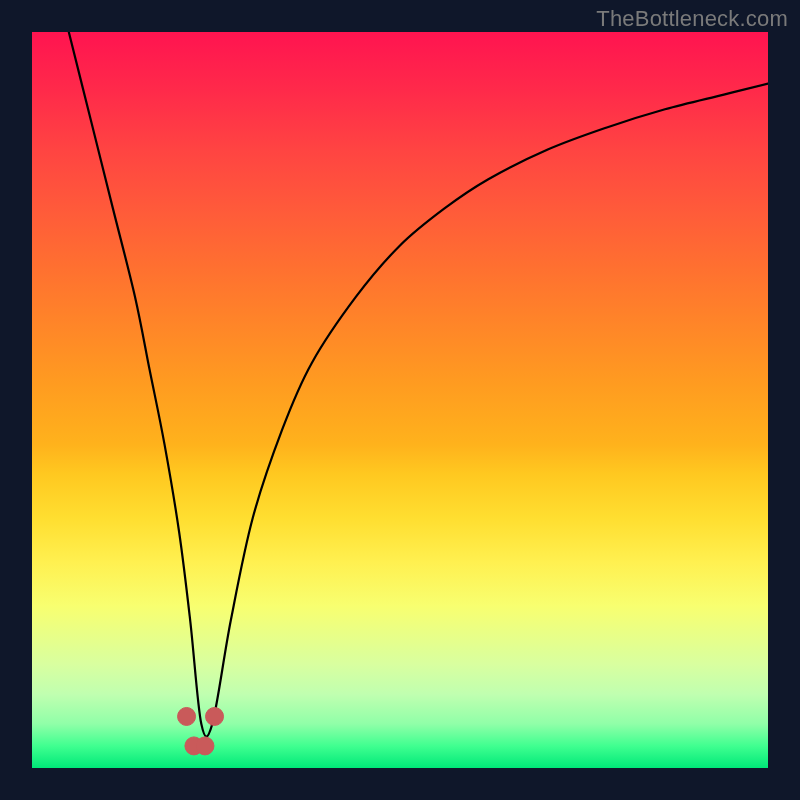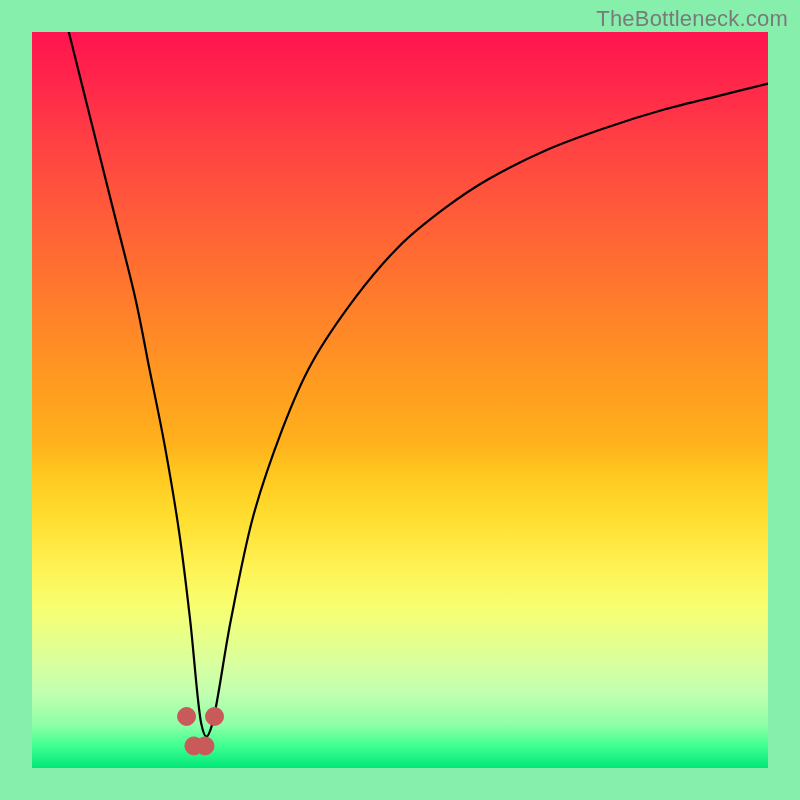--- a/index.html
+++ b/index.html
@@ -10,21 +10,21 @@
     background: #000;
     overflow: hidden;
     font-family: Arial, Helvetica, sans-serif;
   }
   .frame {
     position: absolute;
     left: 0;
     top: 0;
     width: 800px;
     height: 800px;
-    background: #86efac;
+    background: #0f172a;
   }
   .plot {
     position: absolute;
     left: 32px;
     top: 32px;
     width: 736px;
     height: 736px;
     overflow: hidden;
     background: linear-gradient(to bottom,
       #ff1450 0%,

